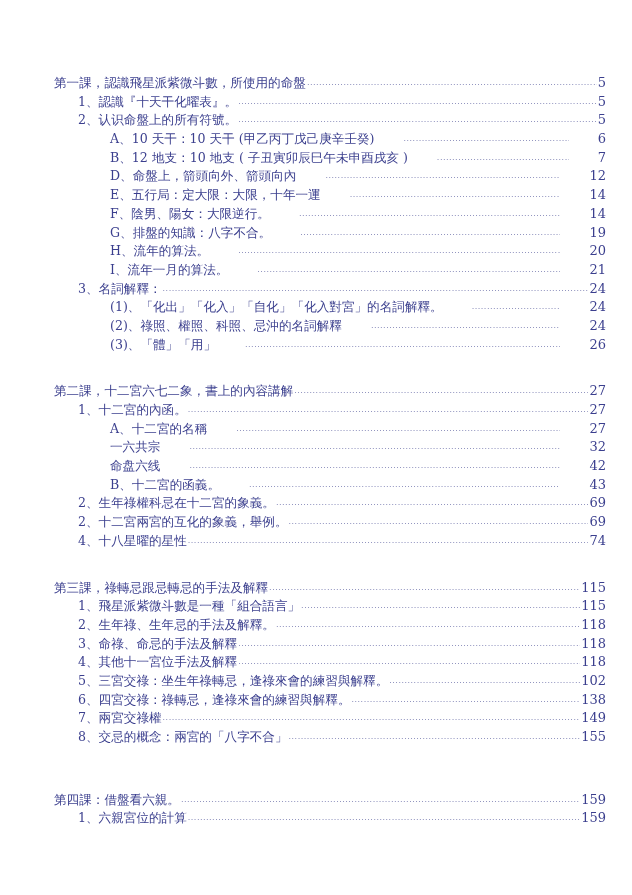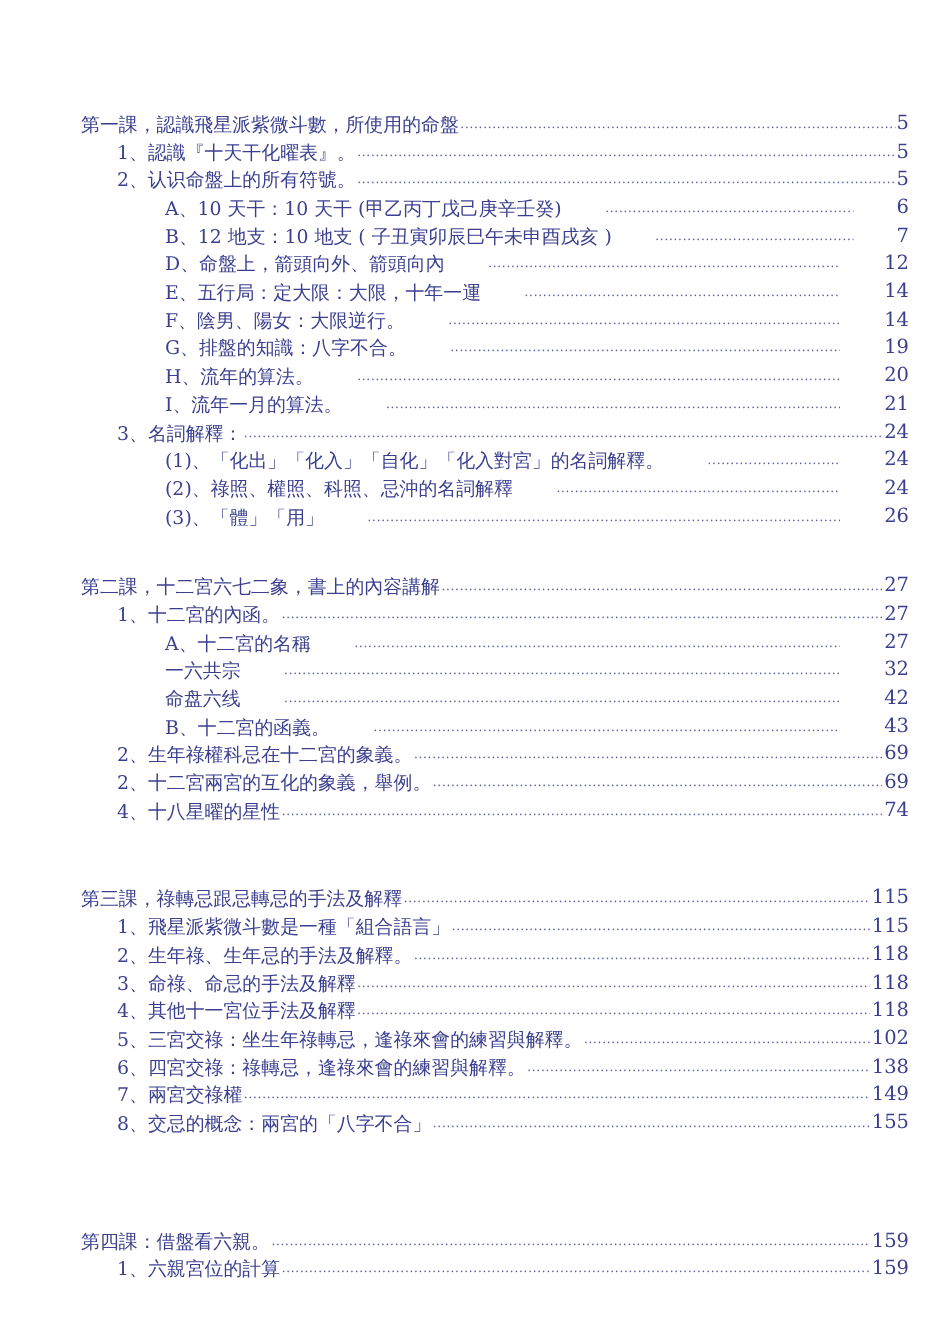--- a/index.html
+++ b/index.html
@@ -9,25 +9,25 @@
     font-family: "DejaVu Serif", "Liberation Serif", serif;
     color: #3b3f8e;
     position: relative;
   }
   .toc {
     position: absolute;
     left: 54px; top: 74px;
     width: 552px;
   }
   .section { margin-bottom: 28px; }
-  .section.s2 { margin-bottom: 40px; }
-  .section.s3 { margin-bottom: 60px; }
+  .section.s2 { margin-bottom: 28px; }
+  .section.s3 { margin-bottom: 44px; }
   .row {
     display: flex;
-    align-items: flex-end;
+    align-items: center;
     height: 18.7px;
     line-height: 18.7px;
     font-size: 12.6px;
     white-space: nowrap;
   }
   .row .title { flex: 0 0 auto; }
   .row .leader {
     flex: 1 1 auto;
     overflow: hidden;
     margin: 0 1px;

